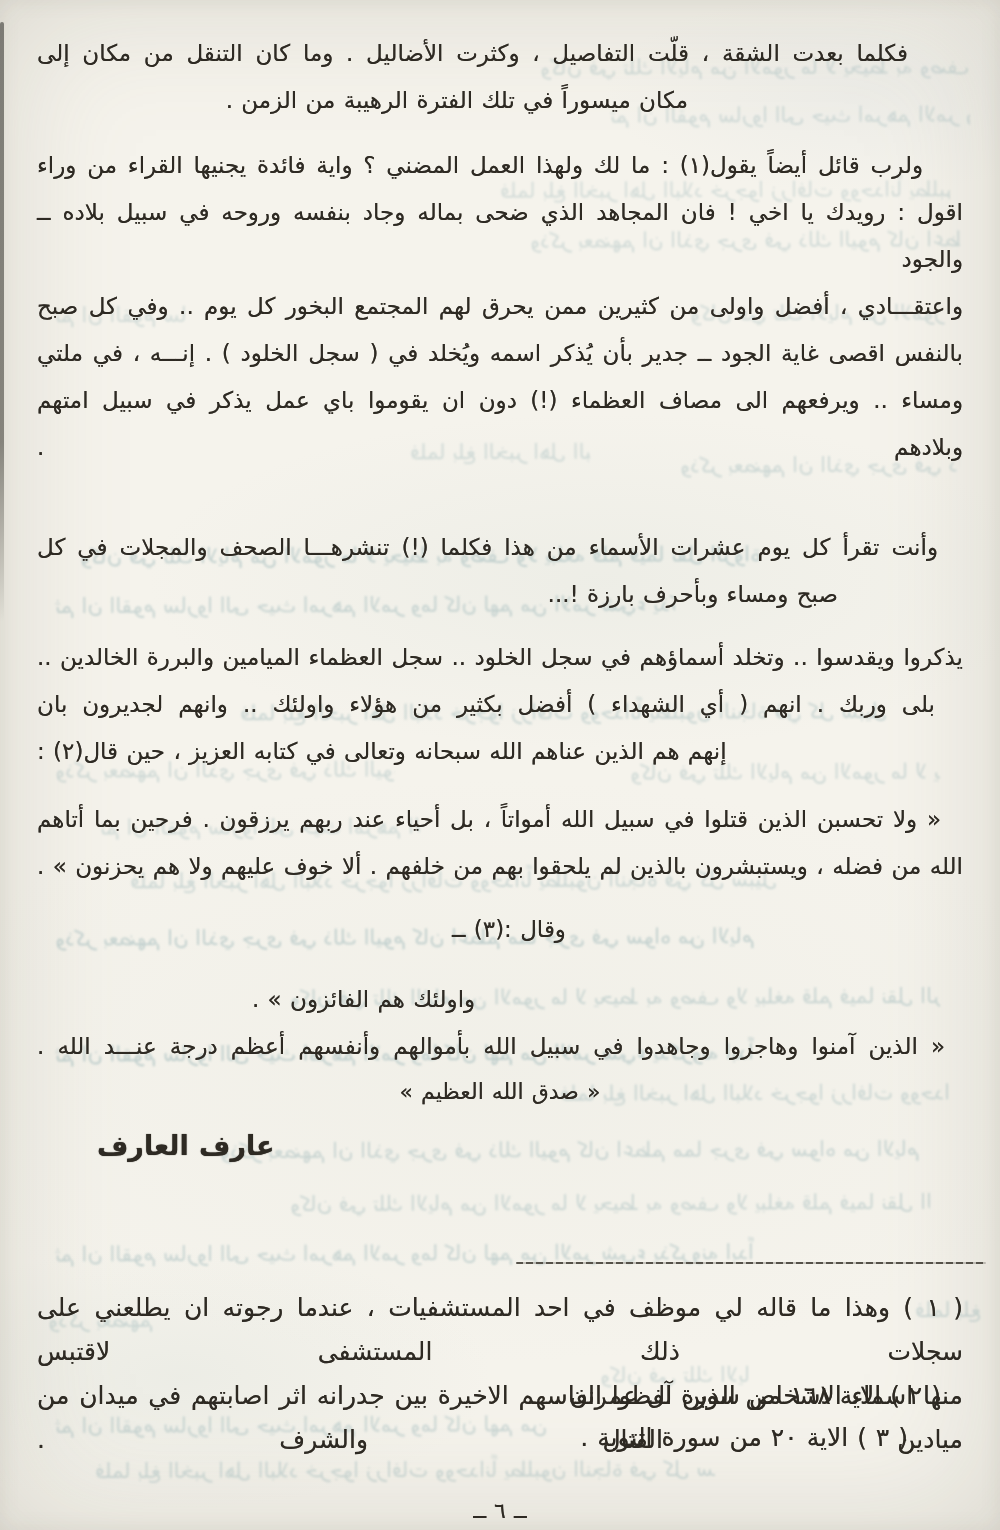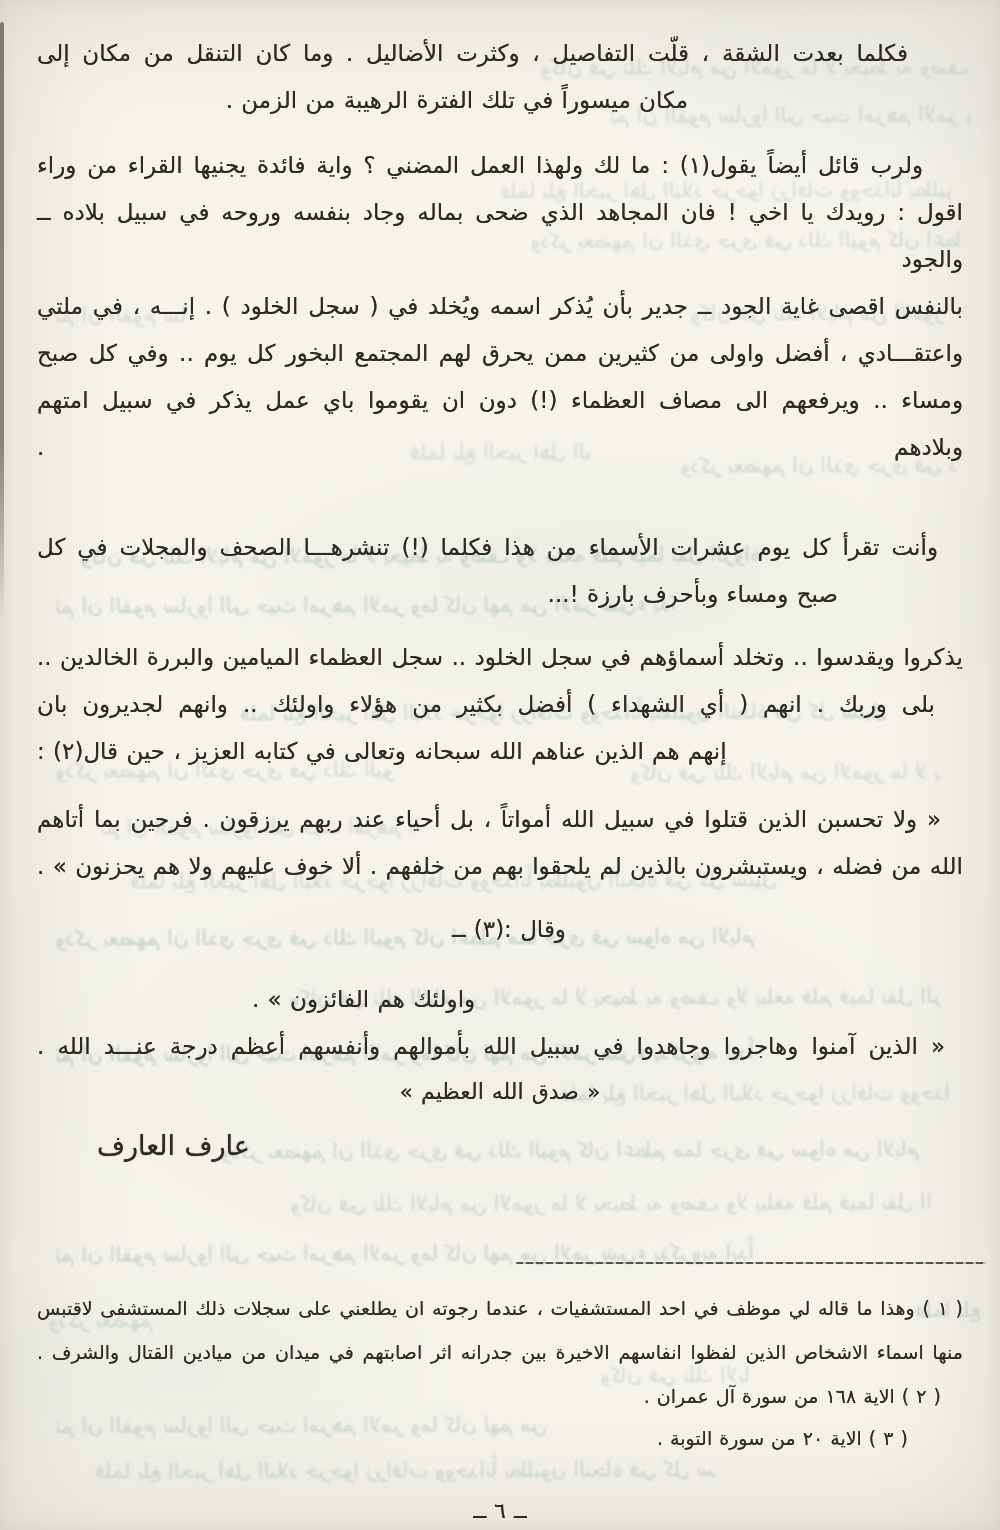--- a/index.html
+++ b/index.html
@@ -23,25 +23,25 @@
     box-shadow:inset 0 0 130px rgba(125,118,100,.22), inset 0 0 20px rgba(125,118,100,.12);
   }
   
   .b{position:absolute;right:37px;left:37px;z-index:3;}
   .line{
     font-size:23px;line-height:47px;
     text-align:justify;text-align-last:justify;
     word-spacing:1px;
     text-shadow:0 0 .5px rgba(46,42,35,.7);
   }
-  .fn .line{font-size:19px;line-height:44px;}
+  .fn .line{font-size:25px;line-height:44px;}
   .end-left{text-align:right;text-align-last:left;}
   .end-right{text-align:right;text-align-last:right;}
   .center{text-align:right;text-align-last:center;}
-  .signature{font-weight:normal;font-size:27px;line-height:40px;text-shadow:0 0 1px rgba(40,36,30,.9);}
+  .signature{font-weight:bold;font-size:27px;line-height:40px;text-shadow:0 0 1px rgba(40,36,30,.9);}
   .pagenum{font-size:22px;letter-spacing:2px;}
   
   .rule{
     position:absolute;top:1262px;right:14px;width:470px;height:2px;z-index:3;
     background:repeating-linear-gradient(90deg,#56524a 0 7px, rgba(86,82,74,.30) 7px 10px);
     border-radius:1px;
   }
   
   .edge-strip{
     position:absolute;left:0;top:22px;width:4px;height:600px;z-index:2;
@@ -95,22 +95,22 @@
     </div>
 
   <section class="b" style="top:30px">
     <div class="line" style="padding-right:55px">فكلما بعدت الشقة ، قلّت التفاصيل ، وكثرت الأضاليل . وما كان التنقل من مكان إلى</div>
     <div class="line end-right" style="padding-right:275px">مكان ميسوراً في تلك الفترة الرهيبة من الزمن .</div>
   </section>
 
   <section class="b" style="top:142px">
     <div class="line" style="padding-right:40px">ولرب قائل أيضاً يقول(١) : ما لك ولهذا العمل المضني ؟ واية فائدة يجنيها القراء من وراء</div>
     <div class="line">اقول : رويدك يا اخي ! فان المجاهد الذي ضحى بماله وجاد بنفسه وروحه في سبيل بلاده ــ والجود</div>
+    <div class="line">واعتقـــادي ، أفضل واولى من كثيرين ممن يحرق لهم المجتمع البخور كل يوم .. وفي كل صبح</div>
     <div class="line">بالنفس اقصى غاية الجود ــ جدير بأن يُذكر اسمه ويُخلد في ( سجل الخلود ) . إنـــه ، في ملتي</div>
-    <div class="line">واعتقـــادي ، أفضل واولى من كثيرين ممن يحرق لهم المجتمع البخور كل يوم .. وفي كل صبح</div>
     <div class="line">ومساء .. ويرفعهم الى مصاف العظماء (!) دون ان يقوموا باي عمل يذكر في سبيل امتهم وبلادهم .</div>
   </section>
 
 
   <section class="b" style="top:524px">
     <div class="line" style="padding-right:25px">وأنت تقرأ كل يوم عشرات الأسماء من هذا فكلما (!) تنشرهـــا الصحف والمجلات في كل</div>
     <div class="line end-right" style="padding-right:125px">صبح ومساء وبأحرف بارزة !...</div>
   </section>
 
   <section class="b" style="top:634px">

